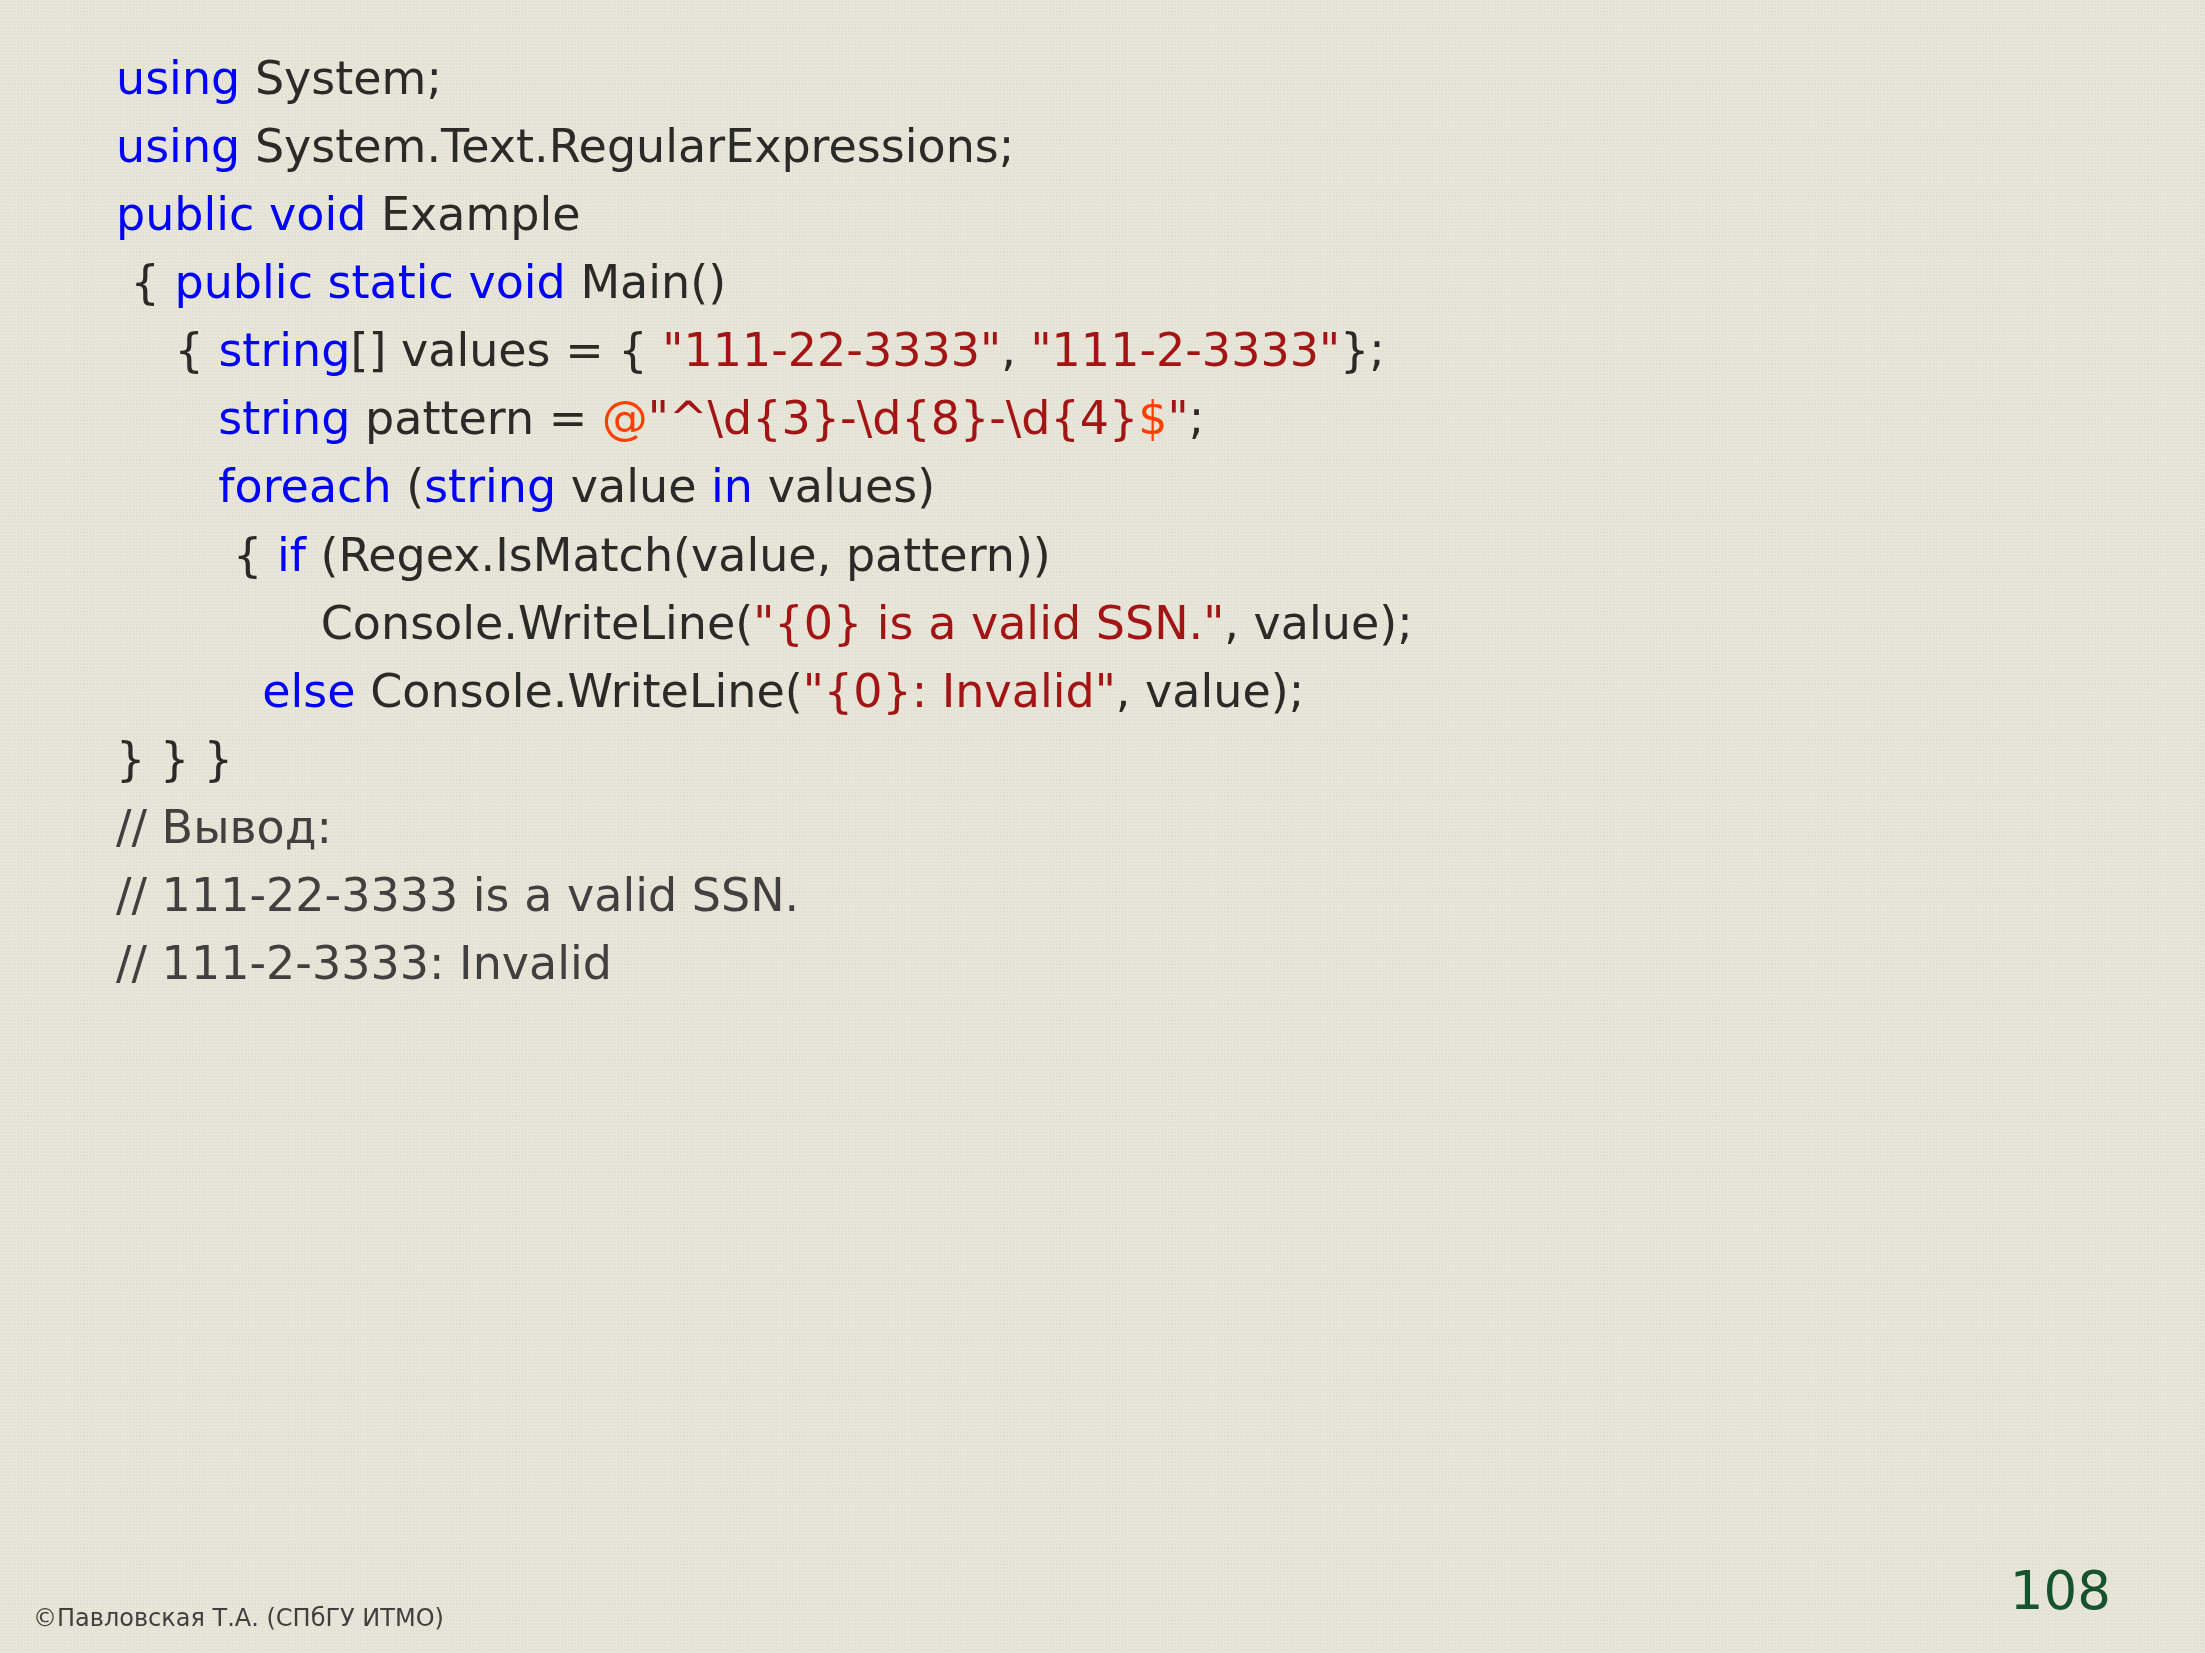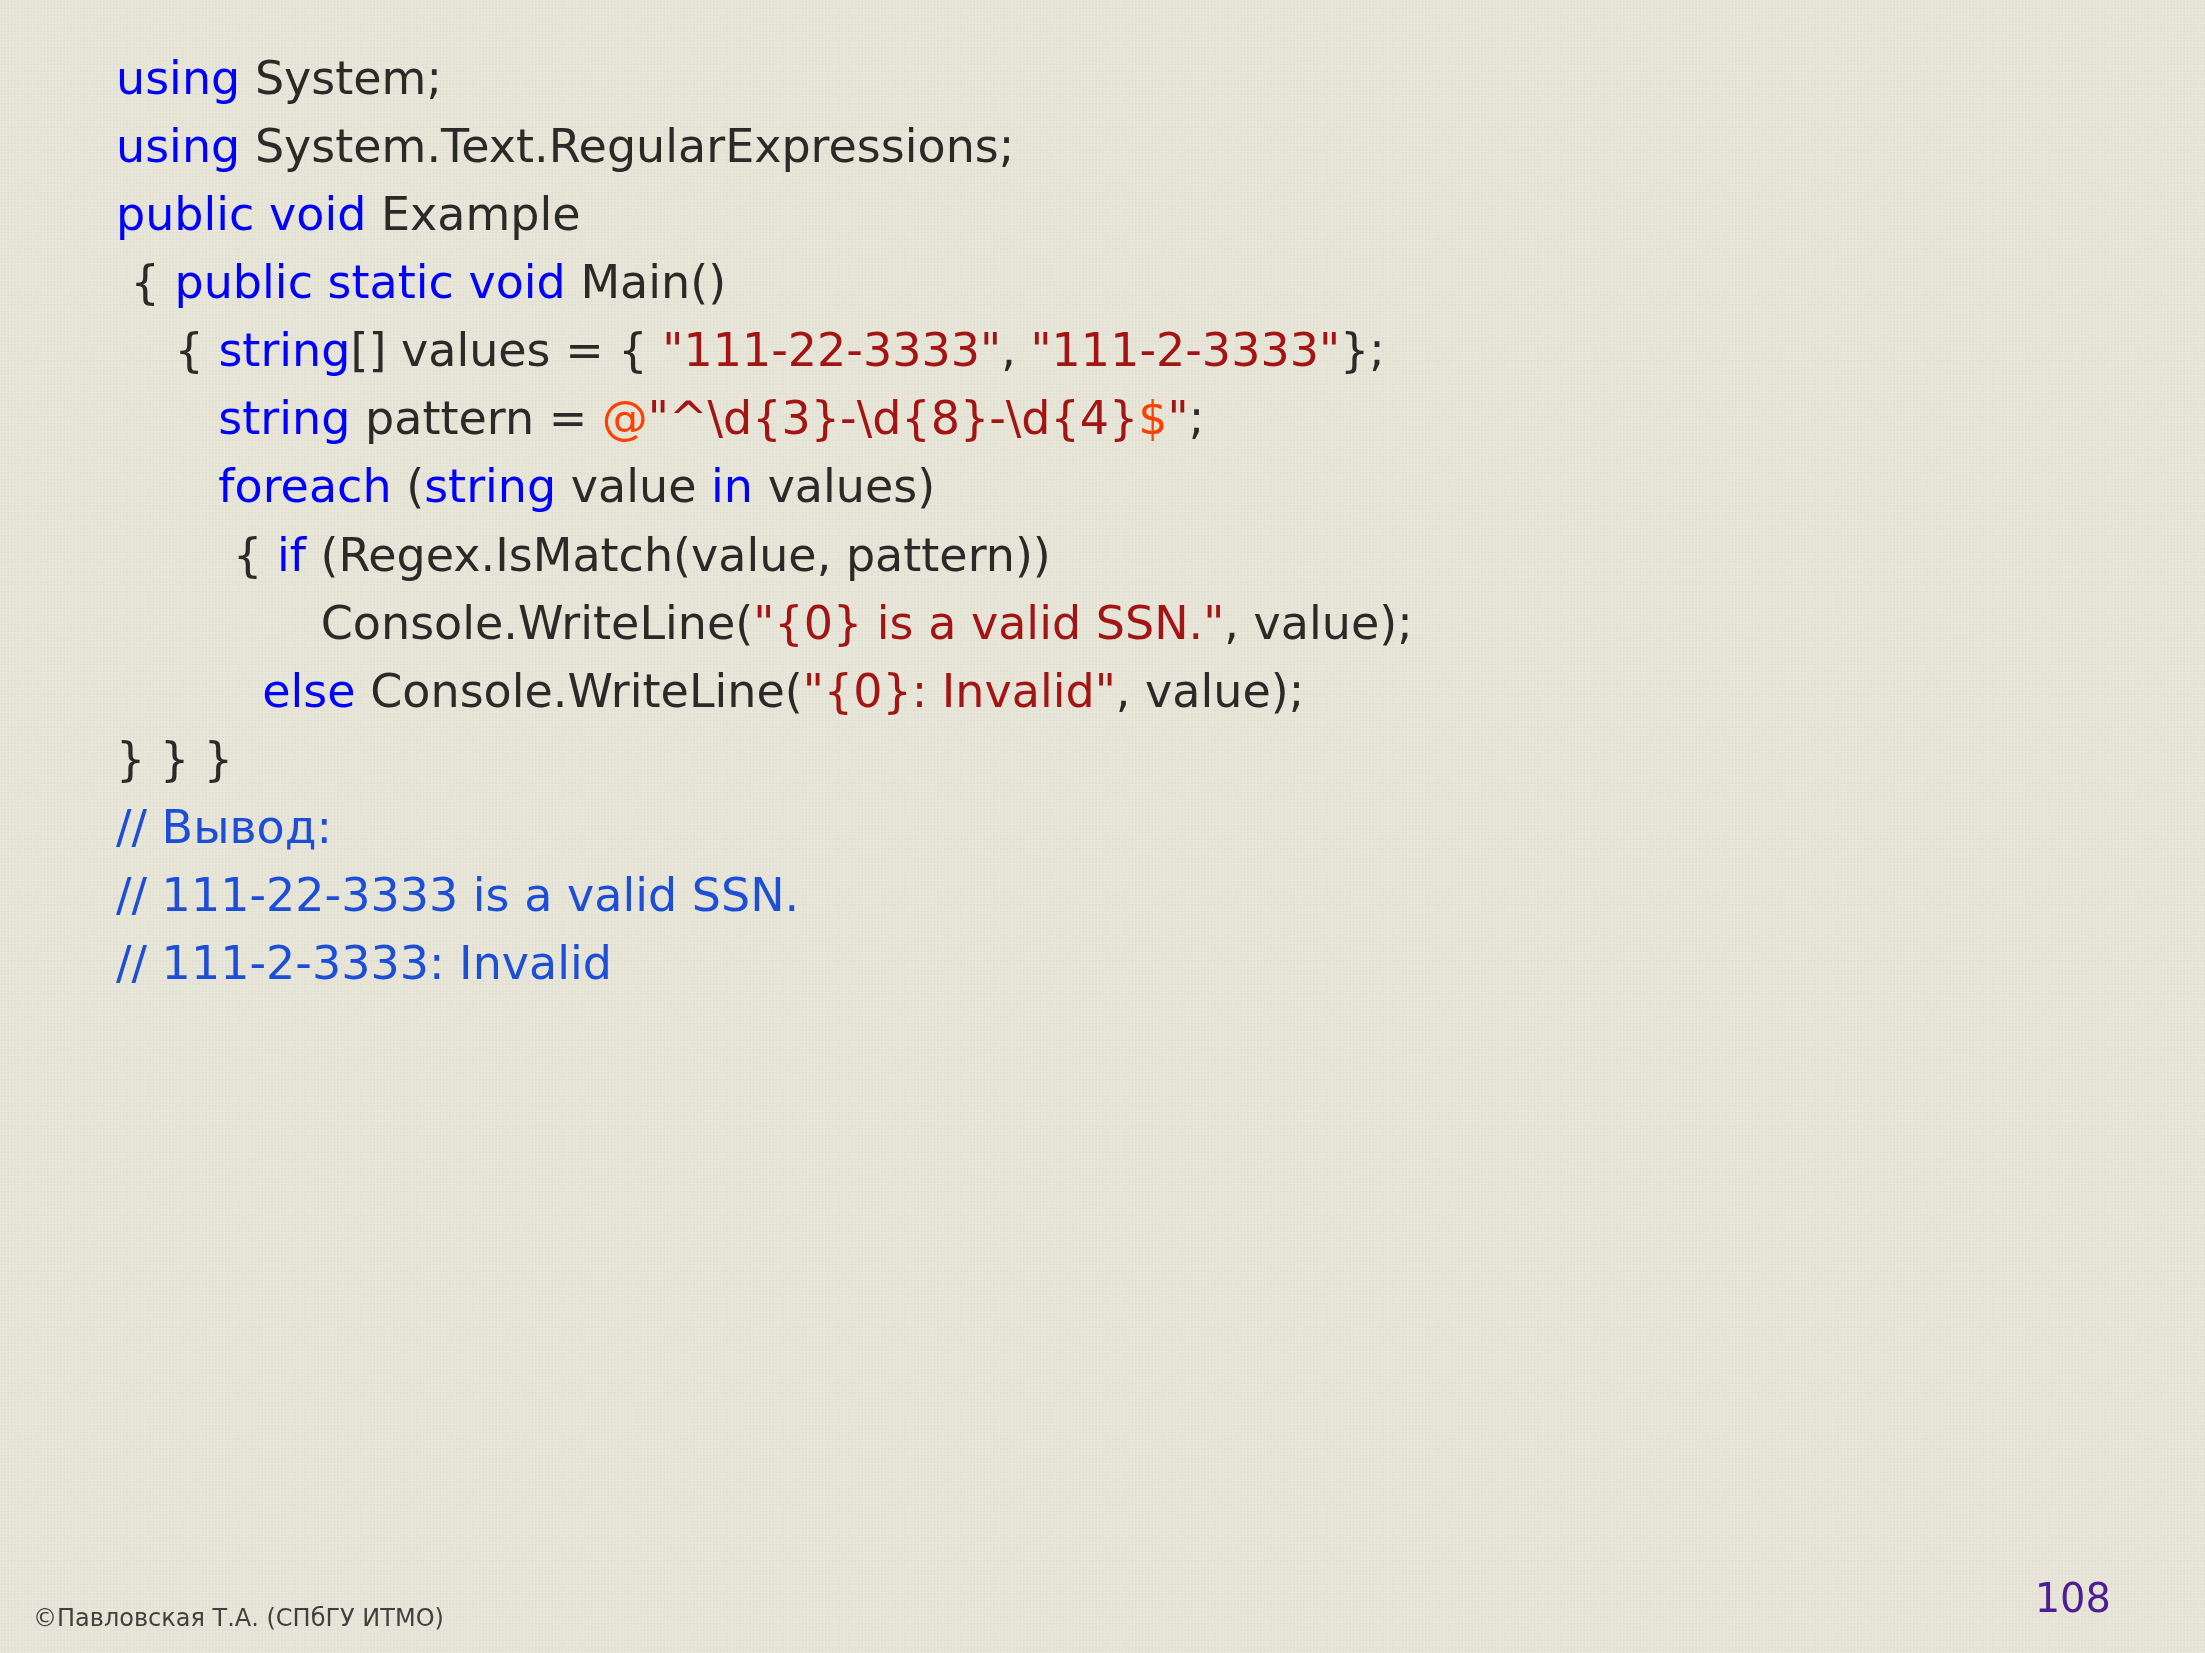--- a/index.html
+++ b/index.html
@@ -40,35 +40,35 @@
   }
   .code {
     font-size: 46px;
     line-height: 1.48;
     color: #2a2a28;
     white-space: pre;
   }
   .kw   { color: #0000ff; text-align: right; }   
   .str  { color: #a31515; }   
   .at   { color: #ff4000; }   
-  .cmt  { color: #1d4ed8; margin-top: 20px; }   
+  .cmt  { color: #404040; margin-top: 20px; }   
   .bold { font-weight: 400; }
   .footer {
     position: absolute;
     left: 33px;
     bottom: 22px;
     font-size: 24px;
     color: #404040;
   }
   .page-number {
     position: absolute;
     right: 94px;
     bottom: 33px;
-    font-size: 40px;
-    color: #4c1d95;
+    font-size: 53px;
+    color: #14532d;
   }
 </style>
 </head>
 <body>
 
 <div class="slide">
 
 
   <div class="code"><span class="kw">using</span><span> System;</span>
 <span class="kw">using</span><span> System.Text.RegularExpressions;</span>

